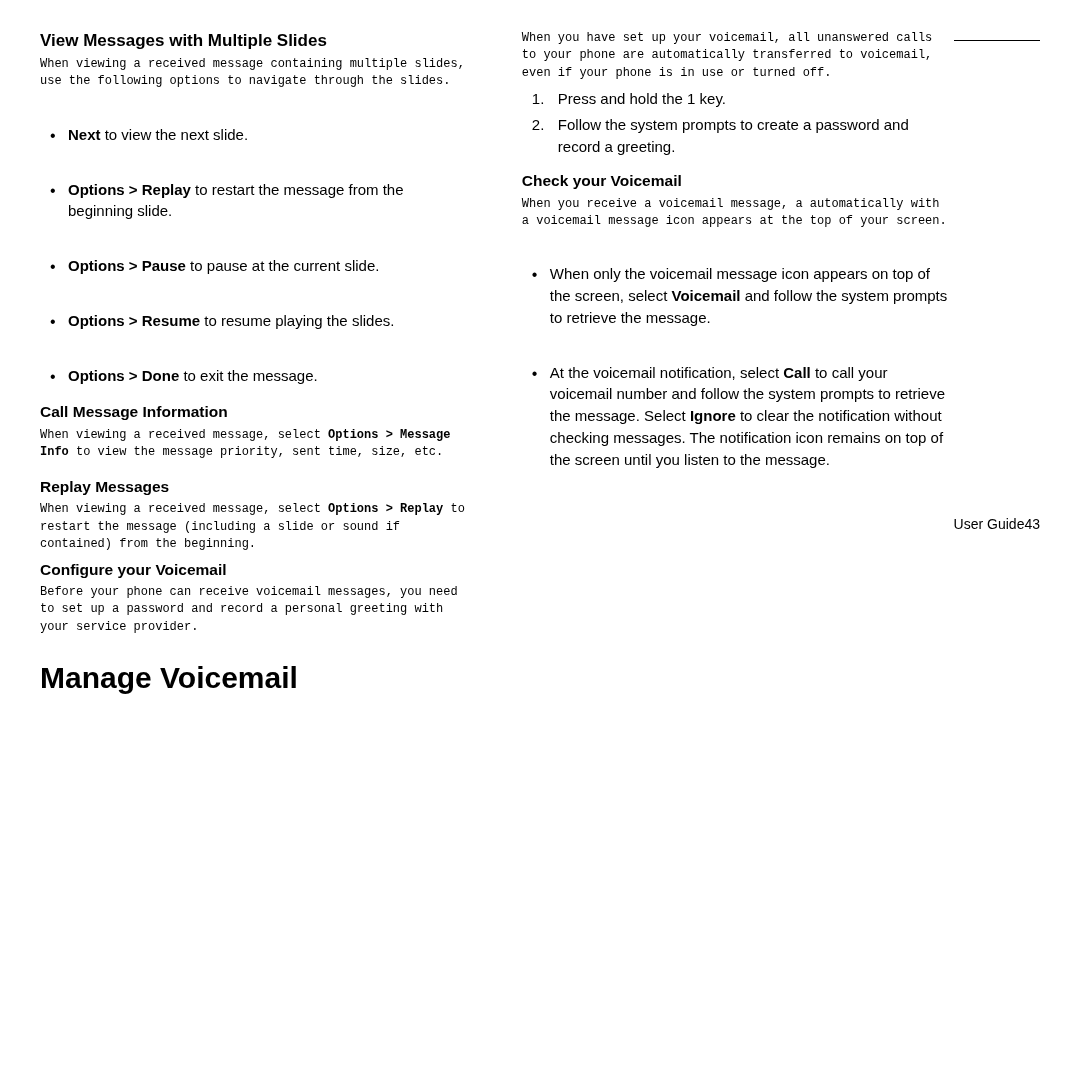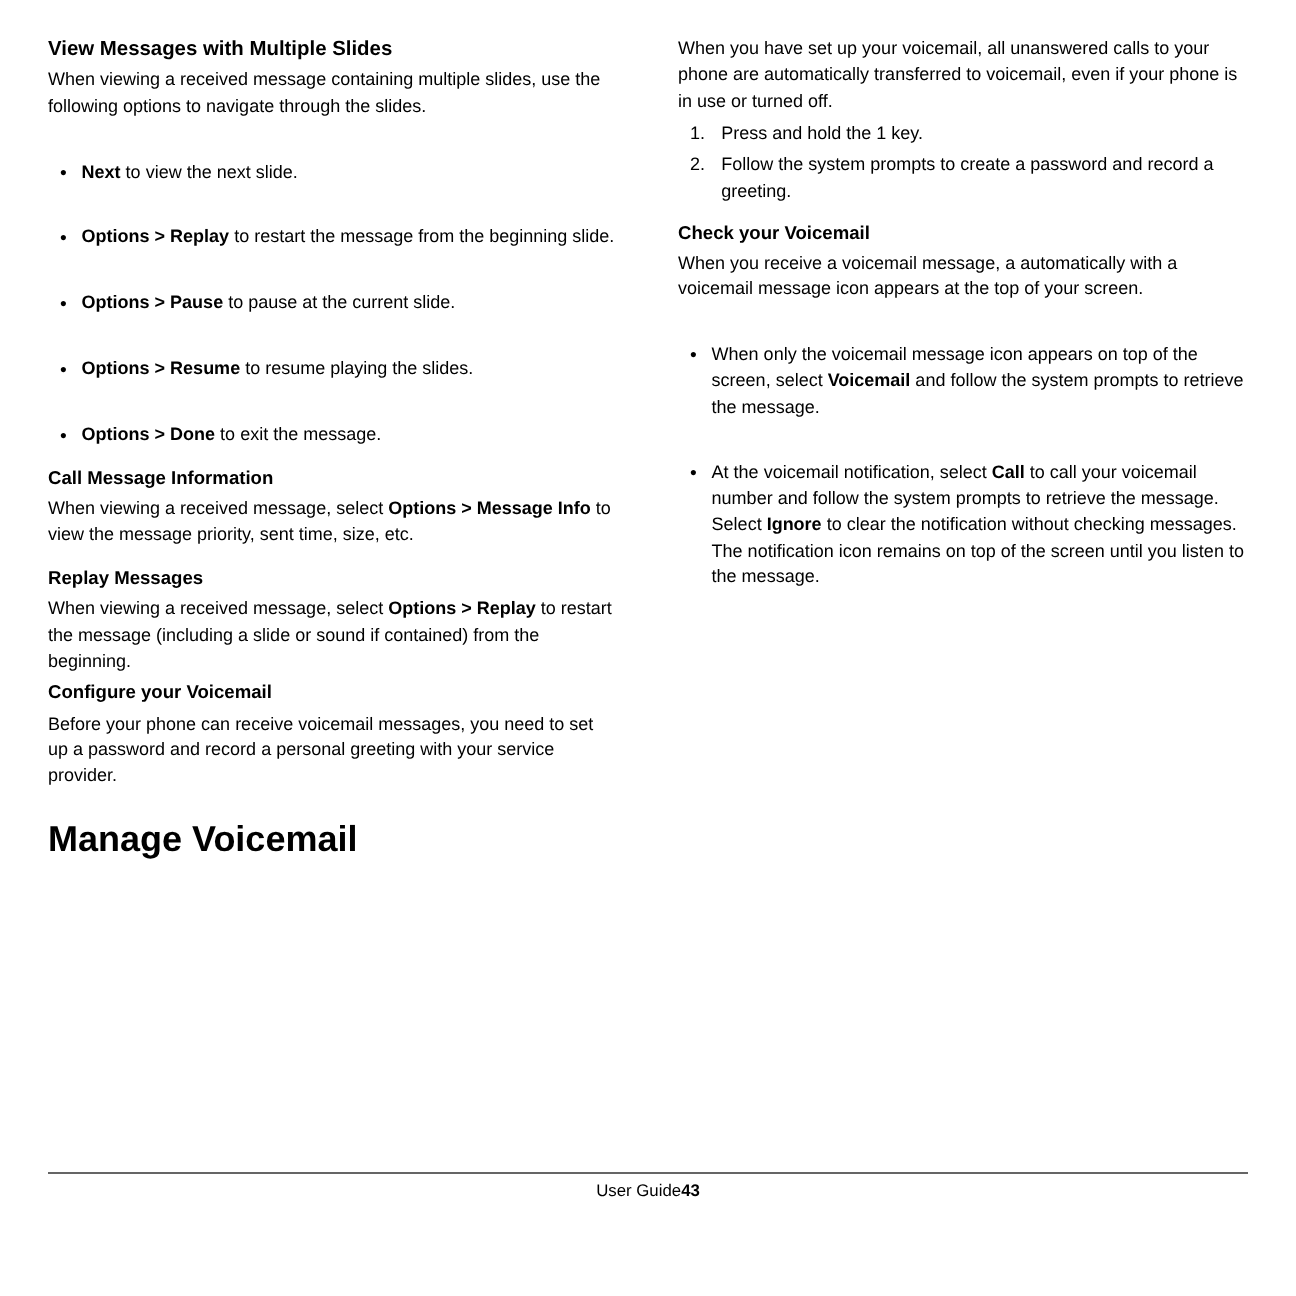--- a/index.html
+++ b/index.html
@@ -15,21 +15,21 @@
       font-family: Arial, Helvetica, sans-serif;
       font-size: 15px;
       color: #000000;
       overflow: hidden;
     }
 
     .page-container {
       width: 1080px;
       height: 1020px;
       display: flex;
-      flex-direction: column;
+      flex-direction: row;
       padding: 30px 40px 20px 40px;
     }
 
     .content-area {
       display: flex;
       flex: 1;
       gap: 30px;
     }
 
     .left-column {
@@ -51,23 +51,24 @@
 
     .section-title-medium {
       font-size: 15.5px;
       font-weight: bold;
       margin-bottom: 4px;
       margin-top: 16px;
       line-height: 1.3;
     }
 
     .body-text {
-      font-size: 15px;
+      font-size: 12px;
       line-height: 1.45;
       margin-bottom: 6px;
+      font-family: Liberation Mono, monospace;
     }
 
     .bullet-list {
       list-style: none;
       padding-left: 10px;
       margin-bottom: 8px;
     }
 
     .bullet-list li {
       font-size: 15px;
@@ -120,21 +121,20 @@
       padding-top: 6px;
       margin-top: 10px;
     }
 
     .footer-left {
       font-size: 14px;
     }
 
     .footer-right {
       font-size: 14px;
-      font-weight: bold;
     }
 
     b {
       font-weight: bold;
     }
   </style>
 </head>
 <body>
 
 <div class="page-container">

